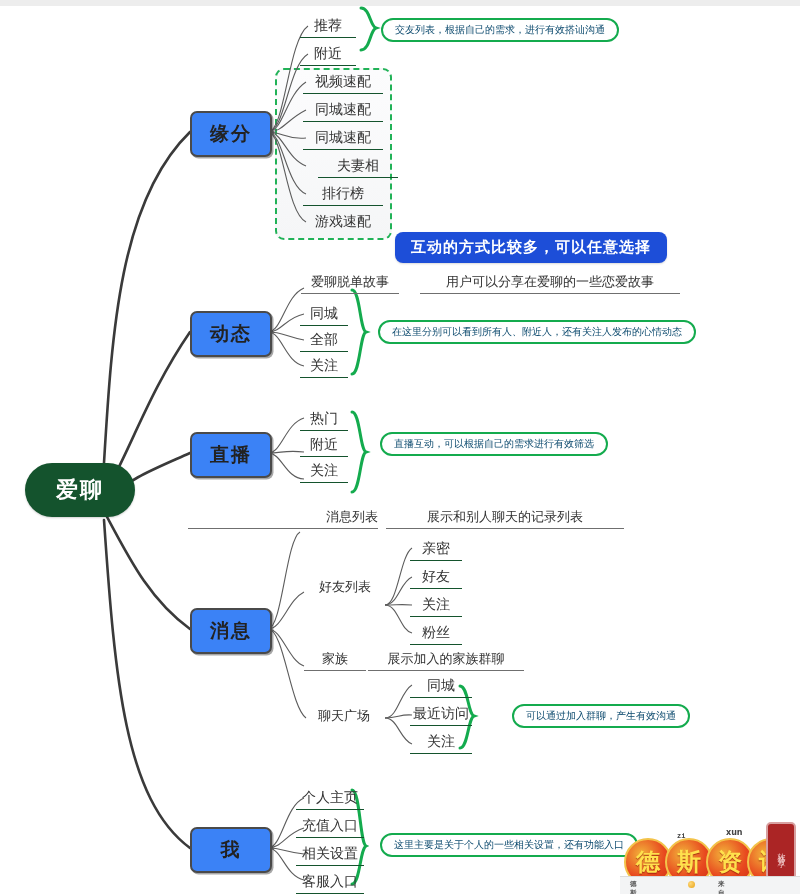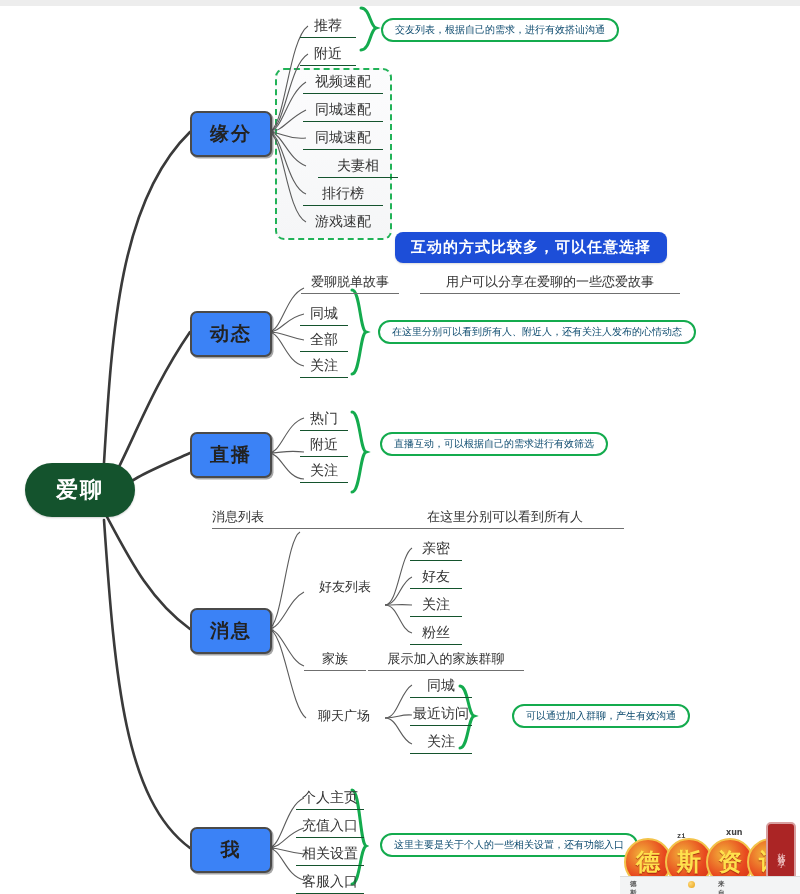--- a/index.html
+++ b/index.html
@@ -188,22 +188,22 @@
   <div class="note" style="left:378px;top:320px;">在这里分别可以看到所有人、附近人，还有关注人发布的心情动态</div>
 
   <div class="topic-node" style="left:190px;top:432px;width:78px;height:42px;">直播</div>
   <div class="leaf" style="left:300px;top:408px;width:48px;">热门</div>
   <div class="leaf" style="left:300px;top:434px;width:48px;">附近</div>
   <div class="leaf" style="left:300px;top:460px;width:48px;">关注</div>
   <div class="note" style="left:380px;top:432px;">直播互动，可以根据自己的需求进行有效筛选</div>
 
   <div class="topic-node" style="left:190px;top:608px;width:78px;height:42px;">消息</div>
 
-  <div class="plain ul" style="left:212px;top:508px;width:190px;text-align:left;">消息列表</div>
-  <div class="plain ul" style="left:386px;top:508px;width:238px;">在这里分别可以看到所有人</div>
+  <div class="plain ul" style="left:188px;top:508px;width:190px;text-align:right;">消息列表</div>
+  <div class="plain ul" style="left:386px;top:508px;width:238px;">展示和别人聊天的记录列表</div>
 
   <div class="plain" style="left:305px;top:578px;width:80px;">好友列表</div>
   <div class="leaf" style="left:410px;top:538px;width:52px;">亲密</div>
   <div class="leaf" style="left:410px;top:566px;width:52px;">好友</div>
   <div class="leaf" style="left:410px;top:594px;width:52px;">关注</div>
   <div class="leaf" style="left:410px;top:622px;width:52px;">粉丝</div>
 
   <div class="plain ul" style="left:304px;top:650px;width:62px;">家族</div>
   <div class="plain ul" style="left:368px;top:650px;width:156px;">展示加入的家族群聊</div>
 

